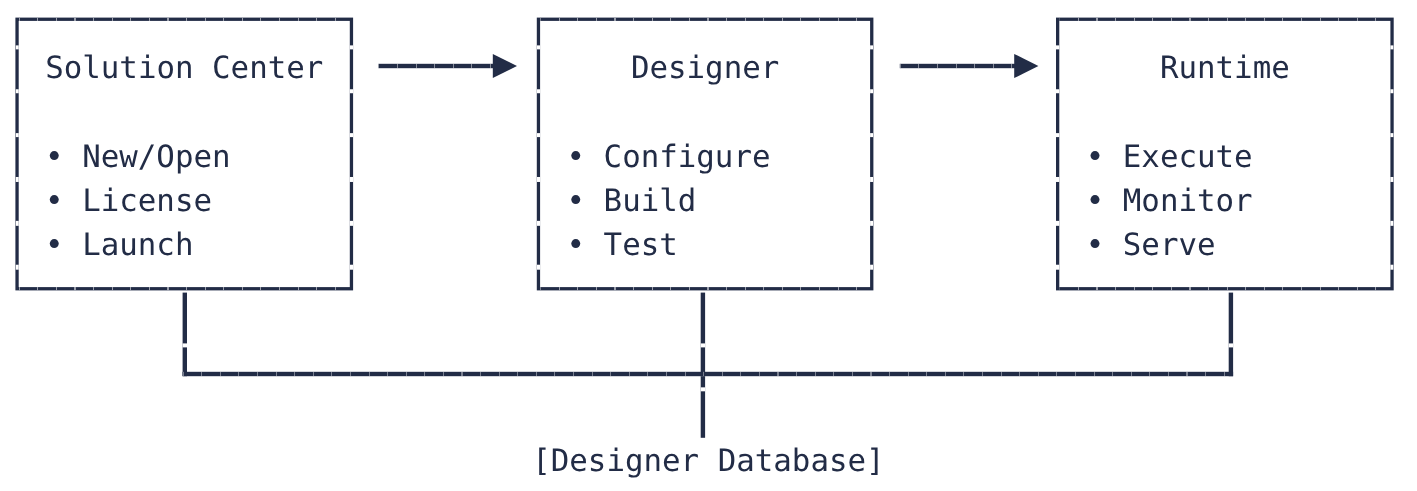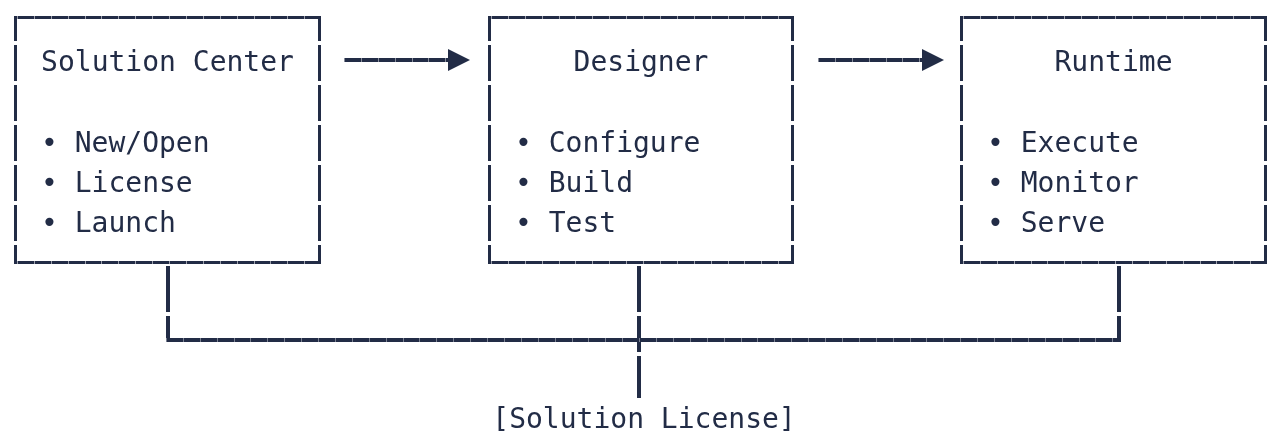--- a/index.html
+++ b/index.html
@@ -198,13 +198,13 @@
     <li><span class="bullet">•</span> <span>Serve</span></li>
   </ul>
 </div>
 
 <div class="vstub vstub-left"></div>
 <div class="vstub vstub-center"></div>
 <div class="vstub vstub-right"></div>
 <div class="hbus"></div>
 <div class="vstub vstub-drop"></div>
 
-<div class="db-label">[Solution License]</div>
+<div class="db-label">[Designer Database]</div>
 
 </body></html>

